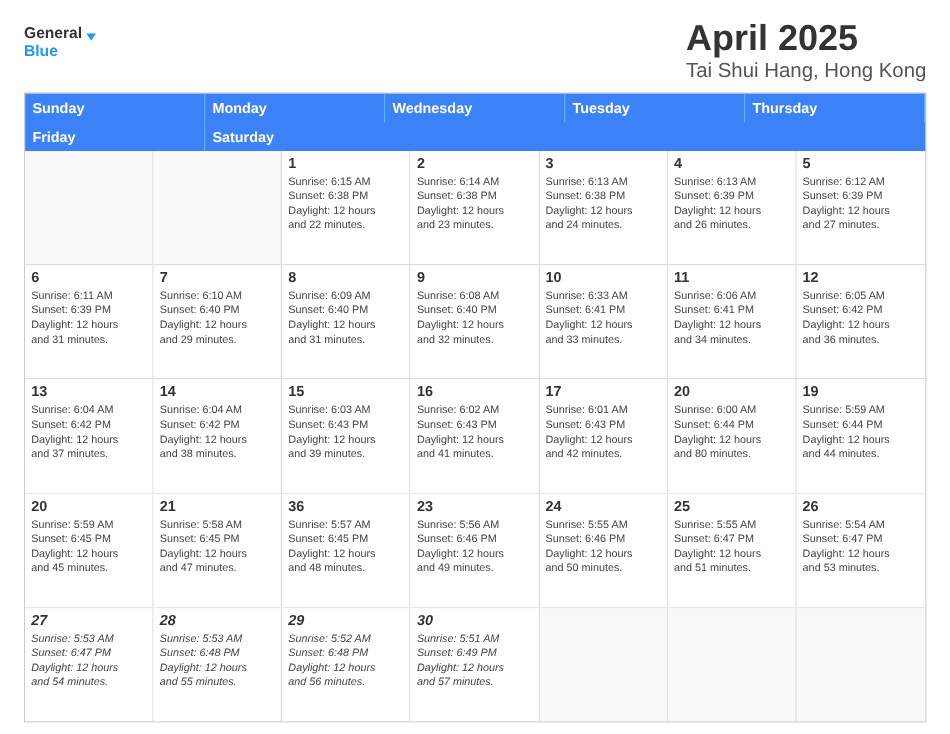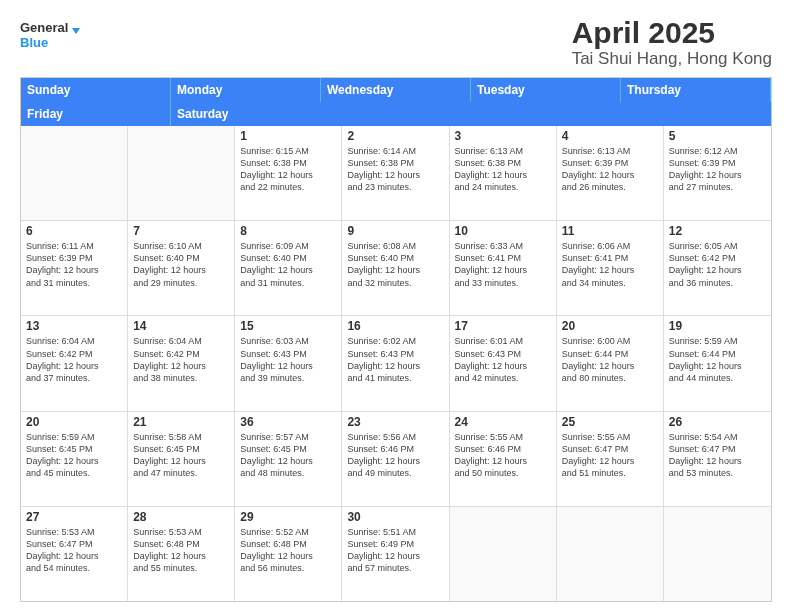--- a/index.html
+++ b/index.html
@@ -65,21 +65,21 @@
       flex: 1;
       display: flex;
       flex-direction: column;
     }
     .cal-row {
       display: grid;
       grid-template-columns: repeat(7, 1fr);
       flex: 1;
       border-bottom: 1px solid #ddd;
     }
-    .cal-row:last-child { border-bottom: none; }
+    .cal-row:last-child { border-bottom: none; font-style: italic; }
     .cal-cell {
       border-right: 1px solid #ddd;
       padding: 3px 5px;
       font-size: 9.5px;
       color: #333;
       vertical-align: top;
       min-height: 70px;
       background: #fff;
     }
     .cal-cell:last-child { border-right: none; }

